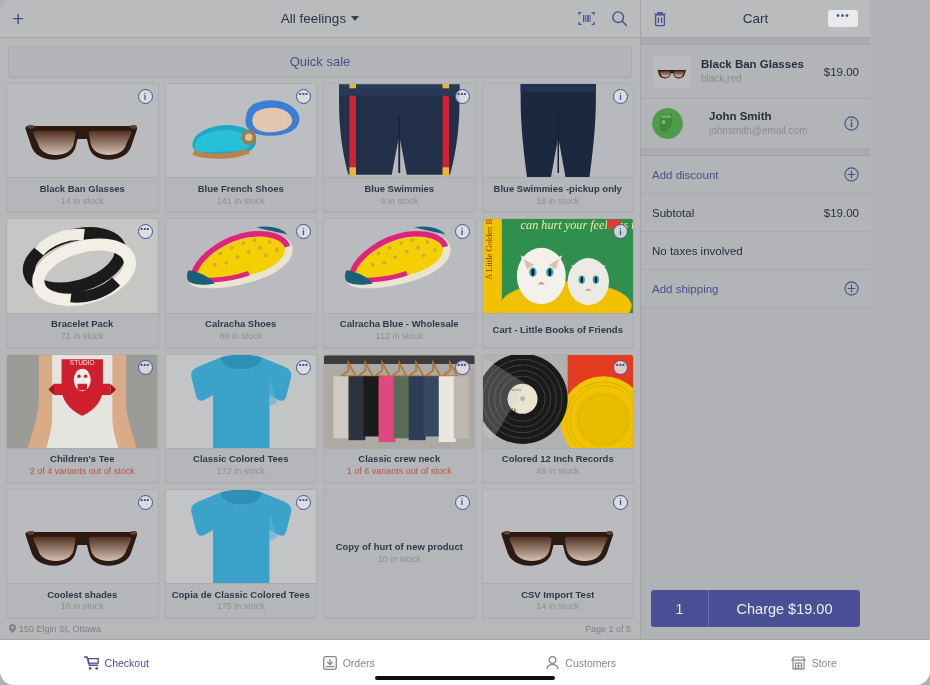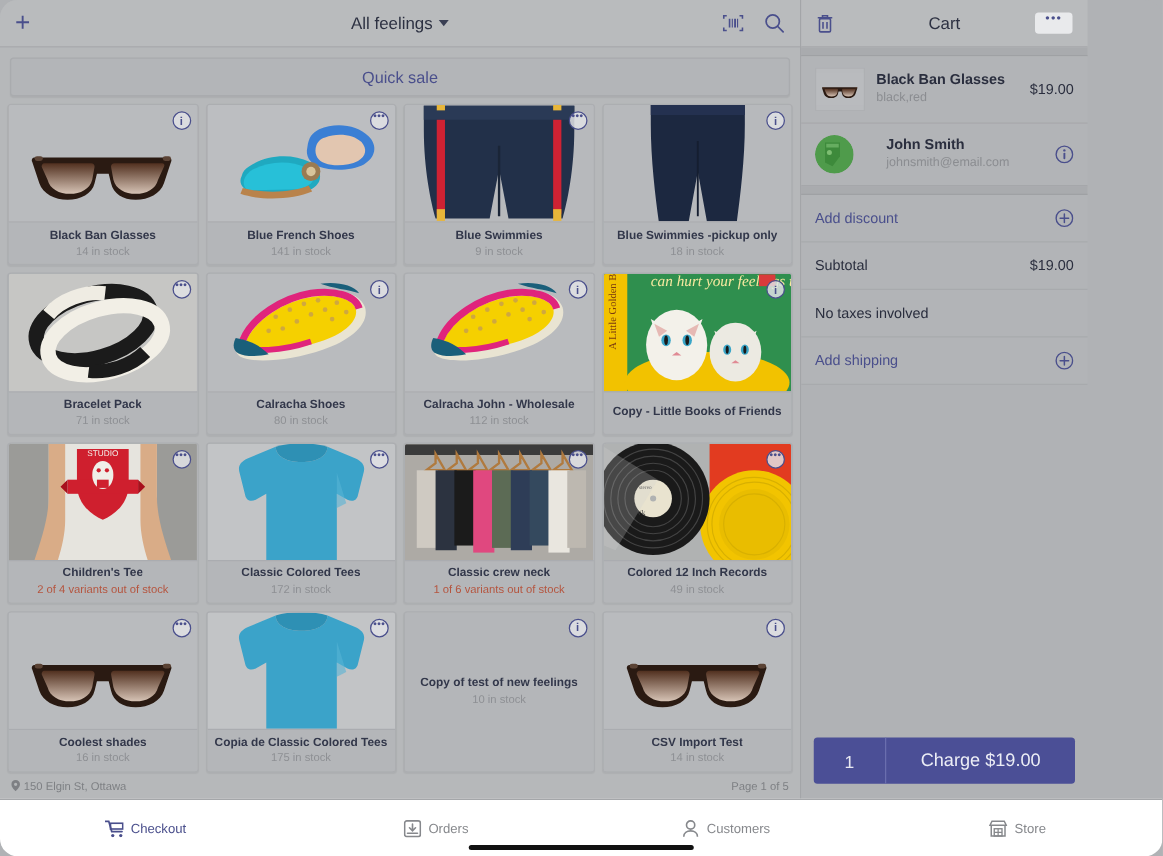--- a/index.html
+++ b/index.html
@@ -341,21 +341,21 @@
                   <circle cx="88" cy="40" r="2"></circle>
                   <circle cx="100" cy="36" r="2"></circle>
                   <circle cx="110" cy="30" r="2"></circle>
                   <circle cx="52" cy="54" r="2"></circle>
                   <circle cx="106" cy="44" r="2"></circle>
                   <circle cx="118" cy="38" r="2"></circle>
                 </g>
               </svg>
             </div>
             <div class="card-meta">
-              <div class="card-name">Calracha John - Wholesale</div>
+              <div class="card-name">Calracha Blue - Wholesale</div>
               <div class="card-stock">112 in stock</div>
             </div>
           </div>
           <div class="card">
             <div class="badge">i</div>
             <div class="thumb">
               <svg viewBox="0 0 160 110" preserveAspectRatio="xMidYMid slice">
                 <rect width="160" height="110" fill="#2f8f4e"></rect>
                 <rect x="0" y="0" width="20" height="110" fill="#f2c200"></rect>
                 <text x="10" y="70" font-size="9" fill="#7a3a10" transform="rotate(-90 10 70)" font-family="serif">A Little Golden Book</text>
@@ -378,21 +378,21 @@
                   <path d="M94 54l5 15 10-7zM130 54l-5 15-10-7z" fill="#eceae2"></path>
                   <ellipse cx="105" cy="70" rx="3.4" ry="4.4" fill="#3aa6c8"></ellipse>
                   <ellipse cx="120" cy="70" rx="3.4" ry="4.4" fill="#3aa6c8"></ellipse>
                   <ellipse cx="105" cy="70" rx="1.3" ry="3.4" fill="#1a1a1a"></ellipse>
                   <ellipse cx="120" cy="70" rx="1.3" ry="3.4" fill="#1a1a1a"></ellipse>
                   <path d="M112 79l-3.5 2.6h7z" fill="#e08a94"></path>
                 </g>
               </svg>
             </div>
             <div class="card-meta">
-              <div class="card-name">Copy - Little Books of Friends</div>
+              <div class="card-name">Cart - Little Books of Friends</div>
             </div>
           </div>
           <div class="card">
             <div class="badge dots">
               <i>•••</i>
             </div>
             <div class="thumb">
               <svg viewBox="0 0 160 110" preserveAspectRatio="xMidYMid slice">
                 <rect width="160" height="110" fill="#9b9b98"></rect>
                 <rect x="34" y="0" width="92" height="110" fill="#e6e4de"></rect>
@@ -533,21 +533,21 @@
               </svg>
             </div>
             <div class="card-meta">
               <div class="card-name">Copia de Classic Colored Tees</div>
               <div class="card-stock">175 in stock</div>
             </div>
           </div>
           <div class="card card-noimg">
             <div class="badge">i</div>
             <div class="card-meta">
-              <div class="card-name">Copy of test of new feelings</div>
+              <div class="card-name">Copy of hurt of new product</div>
               <div class="card-stock">10 in stock</div>
             </div>
           </div>
           <div class="card">
             <div class="badge">i</div>
             <div class="thumb">
               <svg viewBox="0 0 160 110" preserveAspectRatio="xMidYMid slice">
                 <rect width="160" height="110" fill="#b9bbbe"></rect>
                 <defs>
                   <linearGradient id="lg" x1="0" y1="0" x2="0" y2="1">

